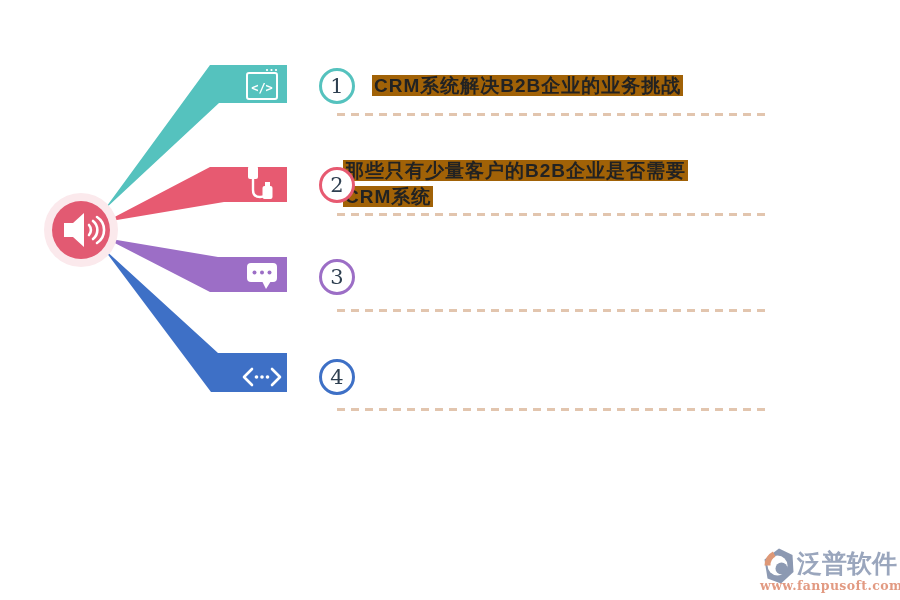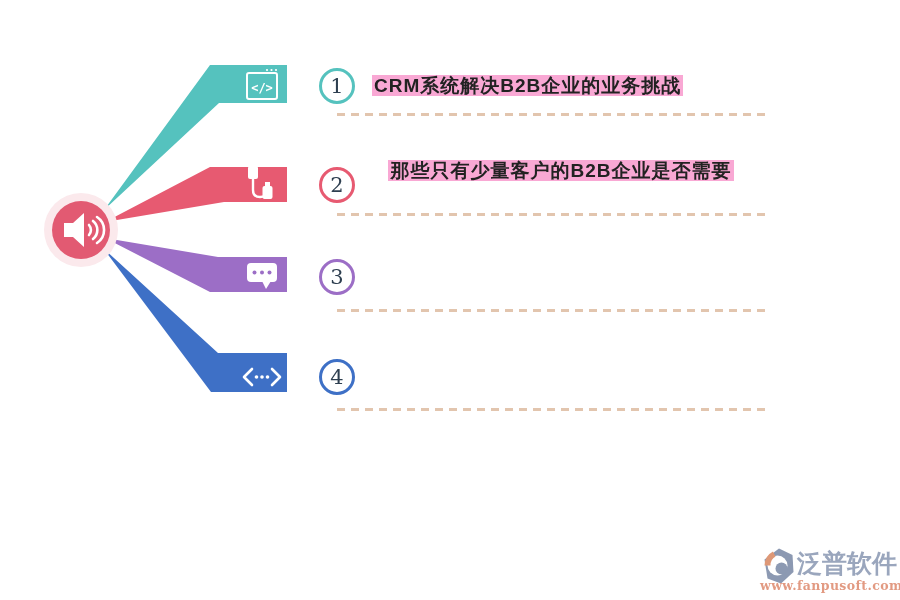--- a/index.html
+++ b/index.html
@@ -24,23 +24,23 @@
   .badge.c1{border:3.5px solid #55C2BE;}
   .badge.c2{border:3.5px solid #E75A71;}
   .badge.c3{border:3.5px solid #9C6EC6;}
   .badge.c4{border:3.5px solid #3E70C6;}
   
   .title{
     position:absolute;z-index:3;color:#222222;font-weight:bold;
     font-size:19px;letter-spacing:1px;
   }
   .title .line{height:26px;line-height:26px;white-space:nowrap;}
-  .title .line span{background:#f9a8d4;padding:0 2px;}
+  .title .line span{background:#a16207;padding:0 2px;}
   .title.left{left:372px;text-align:left;}
-  .title.center{left:365px;width:392px;text-align:center;}
+  .title.center{left:343px;width:392px;text-align:left;}
   
   .watermark{position:absolute;left:758px;top:545px;width:142px;height:52px;z-index:5;}
   .watermark .logo{position:absolute;left:2px;top:2px;}
   .watermark .brand{
     position:absolute;left:39px;top:2px;white-space:nowrap;
     font-size:25px;font-weight:bold;color:#9AA6BD;
   }
   .watermark .url{
     position:absolute;left:2px;top:33px;white-space:nowrap;
     font-family:"DejaVu Serif","Liberation Serif",serif;
@@ -119,20 +119,21 @@
     </div>
   <div class="badge c4" style="top:359px">
       <span>4</span>
     </div>
 
   <div class="title left" style="top:73px">
     <div class="line"><span>CRM系统解决B2B企业的业务挑战</span></div>
   </div>
   <div class="title center" style="top:158px">
     <div class="line"><span>那些只有少量客户的B2B企业是否需要</span></div>
+    <div class="line"><span>CRM系统</span></div>
   </div>
 
   <div class="watermark">
     <svg class="logo" width="38" height="38" viewBox="0 0 38 38">
       <path d="M19,1.5 L32.5,8 L33.5,25 L21,36.5 L7.5,31.5 L4.5,12.5 Z" fill="#8C99B2"></path>
       <circle cx="17.5" cy="18.5" r="10" fill="#ffffff"></circle>
       <path d="M13,4.5 A16,16 0 0 0 4.5,18.5 L10.5,18.5 A10,10 0 0 1 15.5,9.5 Z" fill="#DE9877"></path>
       <circle cx="21.5" cy="21.5" r="6" fill="#8C99B2"></circle>
     </svg>
     <span class="brand">泛普软件</span>

